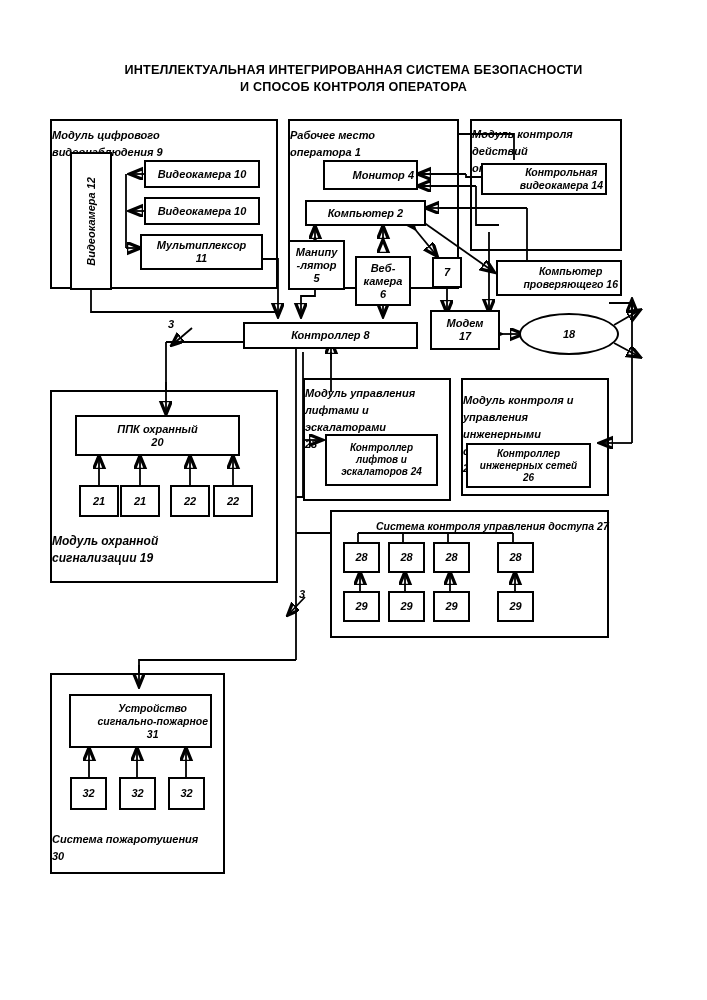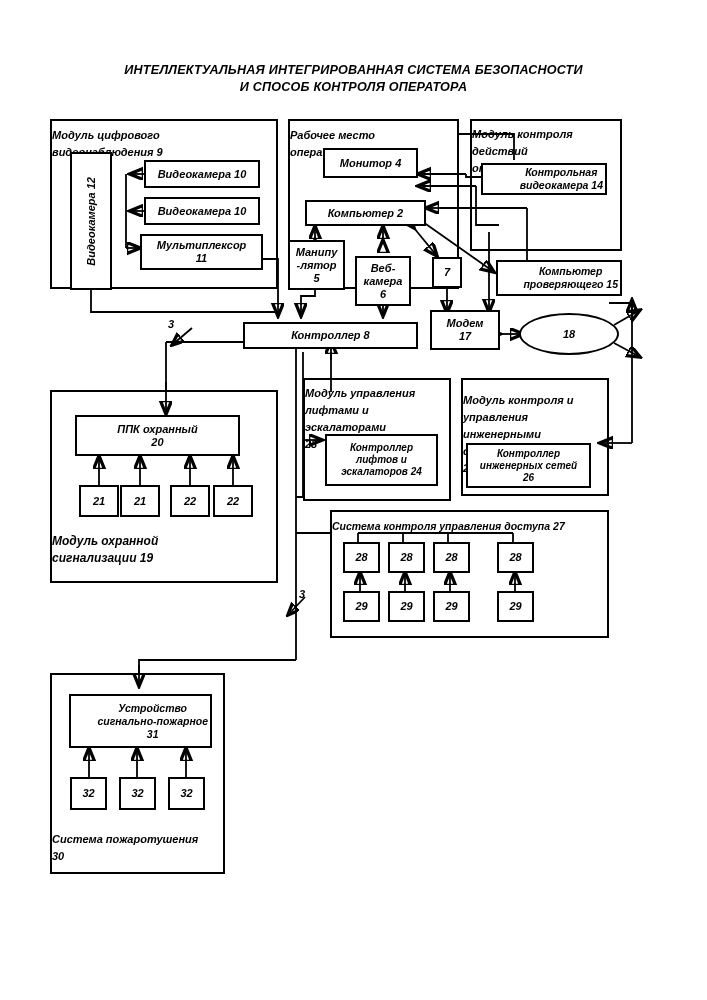--- a/index.html
+++ b/index.html
@@ -20,21 +20,20 @@
   }
 
   
   .title {
     position: absolute;
     left: 60px;
     top: 62px;
     width: 587px;
     text-align: center;
     font-weight: bold;
-    font-style: italic;
     font-size: 12.6px;
     line-height: 17px;
     letter-spacing: 0.2px;
   }
 
   
   .box {
     position: absolute;
     box-sizing: border-box;
     border: 2px solid #000;
@@ -269,21 +268,21 @@
   </div>
   <div class="box" style="left:140px; top:234px; width:123px; height:36px;">
     <span style="white-space:pre-line;">Мультиплексор
 11</span>
   </div>
 
   <div class="box outer" style="left:288px; top:119px; width:171px; height:170px;">
     <div class="grp-title" style="top:6px; white-space:pre-line;">Рабочее место
 оператора 1</div>
   </div>
-  <div class="box" style="left:323px; top:148px; width:95px; height:30px;">
+  <div class="box" style="left:323px; top:160px; width:95px; height:30px;justify-content:flex-end;">
     <span>Монитор 4</span>
   </div>
   <div class="box" style="left:305px; top:200px; width:121px; height:26px;">
     <span>Компьютер 2</span>
   </div>
   <div class="box" style="left:288px; top:240px; width:57px; height:50px;">
     <span style="white-space:pre-line;">Манипу
 -лятор
 5</span>
   </div>
@@ -301,21 +300,21 @@
 действий
 оператора 13</div>
   </div>
   <div class="box small" style="left:481px; top:163px; width:126px; height:32px;">
     <span style="white-space:pre-line;">Контрольная
 видеокамера 14</span>
   </div>
 
   <div class="box small" style="left:496px; top:260px; width:126px; height:36px;">
     <span style="white-space:pre-line;">Компьютер
-проверяющего 15</span>
+проверяющего 16</span>
   </div>
 
   <div class="box" style="left:243px; top:322px; width:175px; height:27px;">
     <span>Контроллер  8</span>
   </div>
 
   <div class="box" style="left:430px; top:310px; width:70px; height:40px;">
     <span style="white-space:pre-line;">Модем
 17</span>
   </div>
@@ -364,21 +363,21 @@
 сетями
 25</div>
   </div>
   <div class="box tiny" style="left:466px; top:443px; width:125px; height:45px;">
     <span style="white-space:pre-line;">Контроллер
 инженерных сетей
 26</span>
   </div>
 
   <div class="box outer" style="left:330px; top:510px; width:279px; height:128px;">
-    <div class="grp-title tiny" style="top:6px; white-space:pre-line; font-size:10.5px;">Система контроля управления доступа 27</div>
+    <div class="grp-title tiny" style="top:6px; white-space:pre-line; font-size:10.5px;padding-left:44px;">Система контроля управления доступа 27</div>
   </div>
   <div class="box num" style="left:343px; top:542px; width:37px; height:31px;">
     <span>28</span>
   </div>
   <div class="box num" style="left:388px; top:542px; width:37px; height:31px;">
     <span>28</span>
   </div>
   <div class="box num" style="left:433px; top:542px; width:37px; height:31px;">
     <span>28</span>
   </div>

